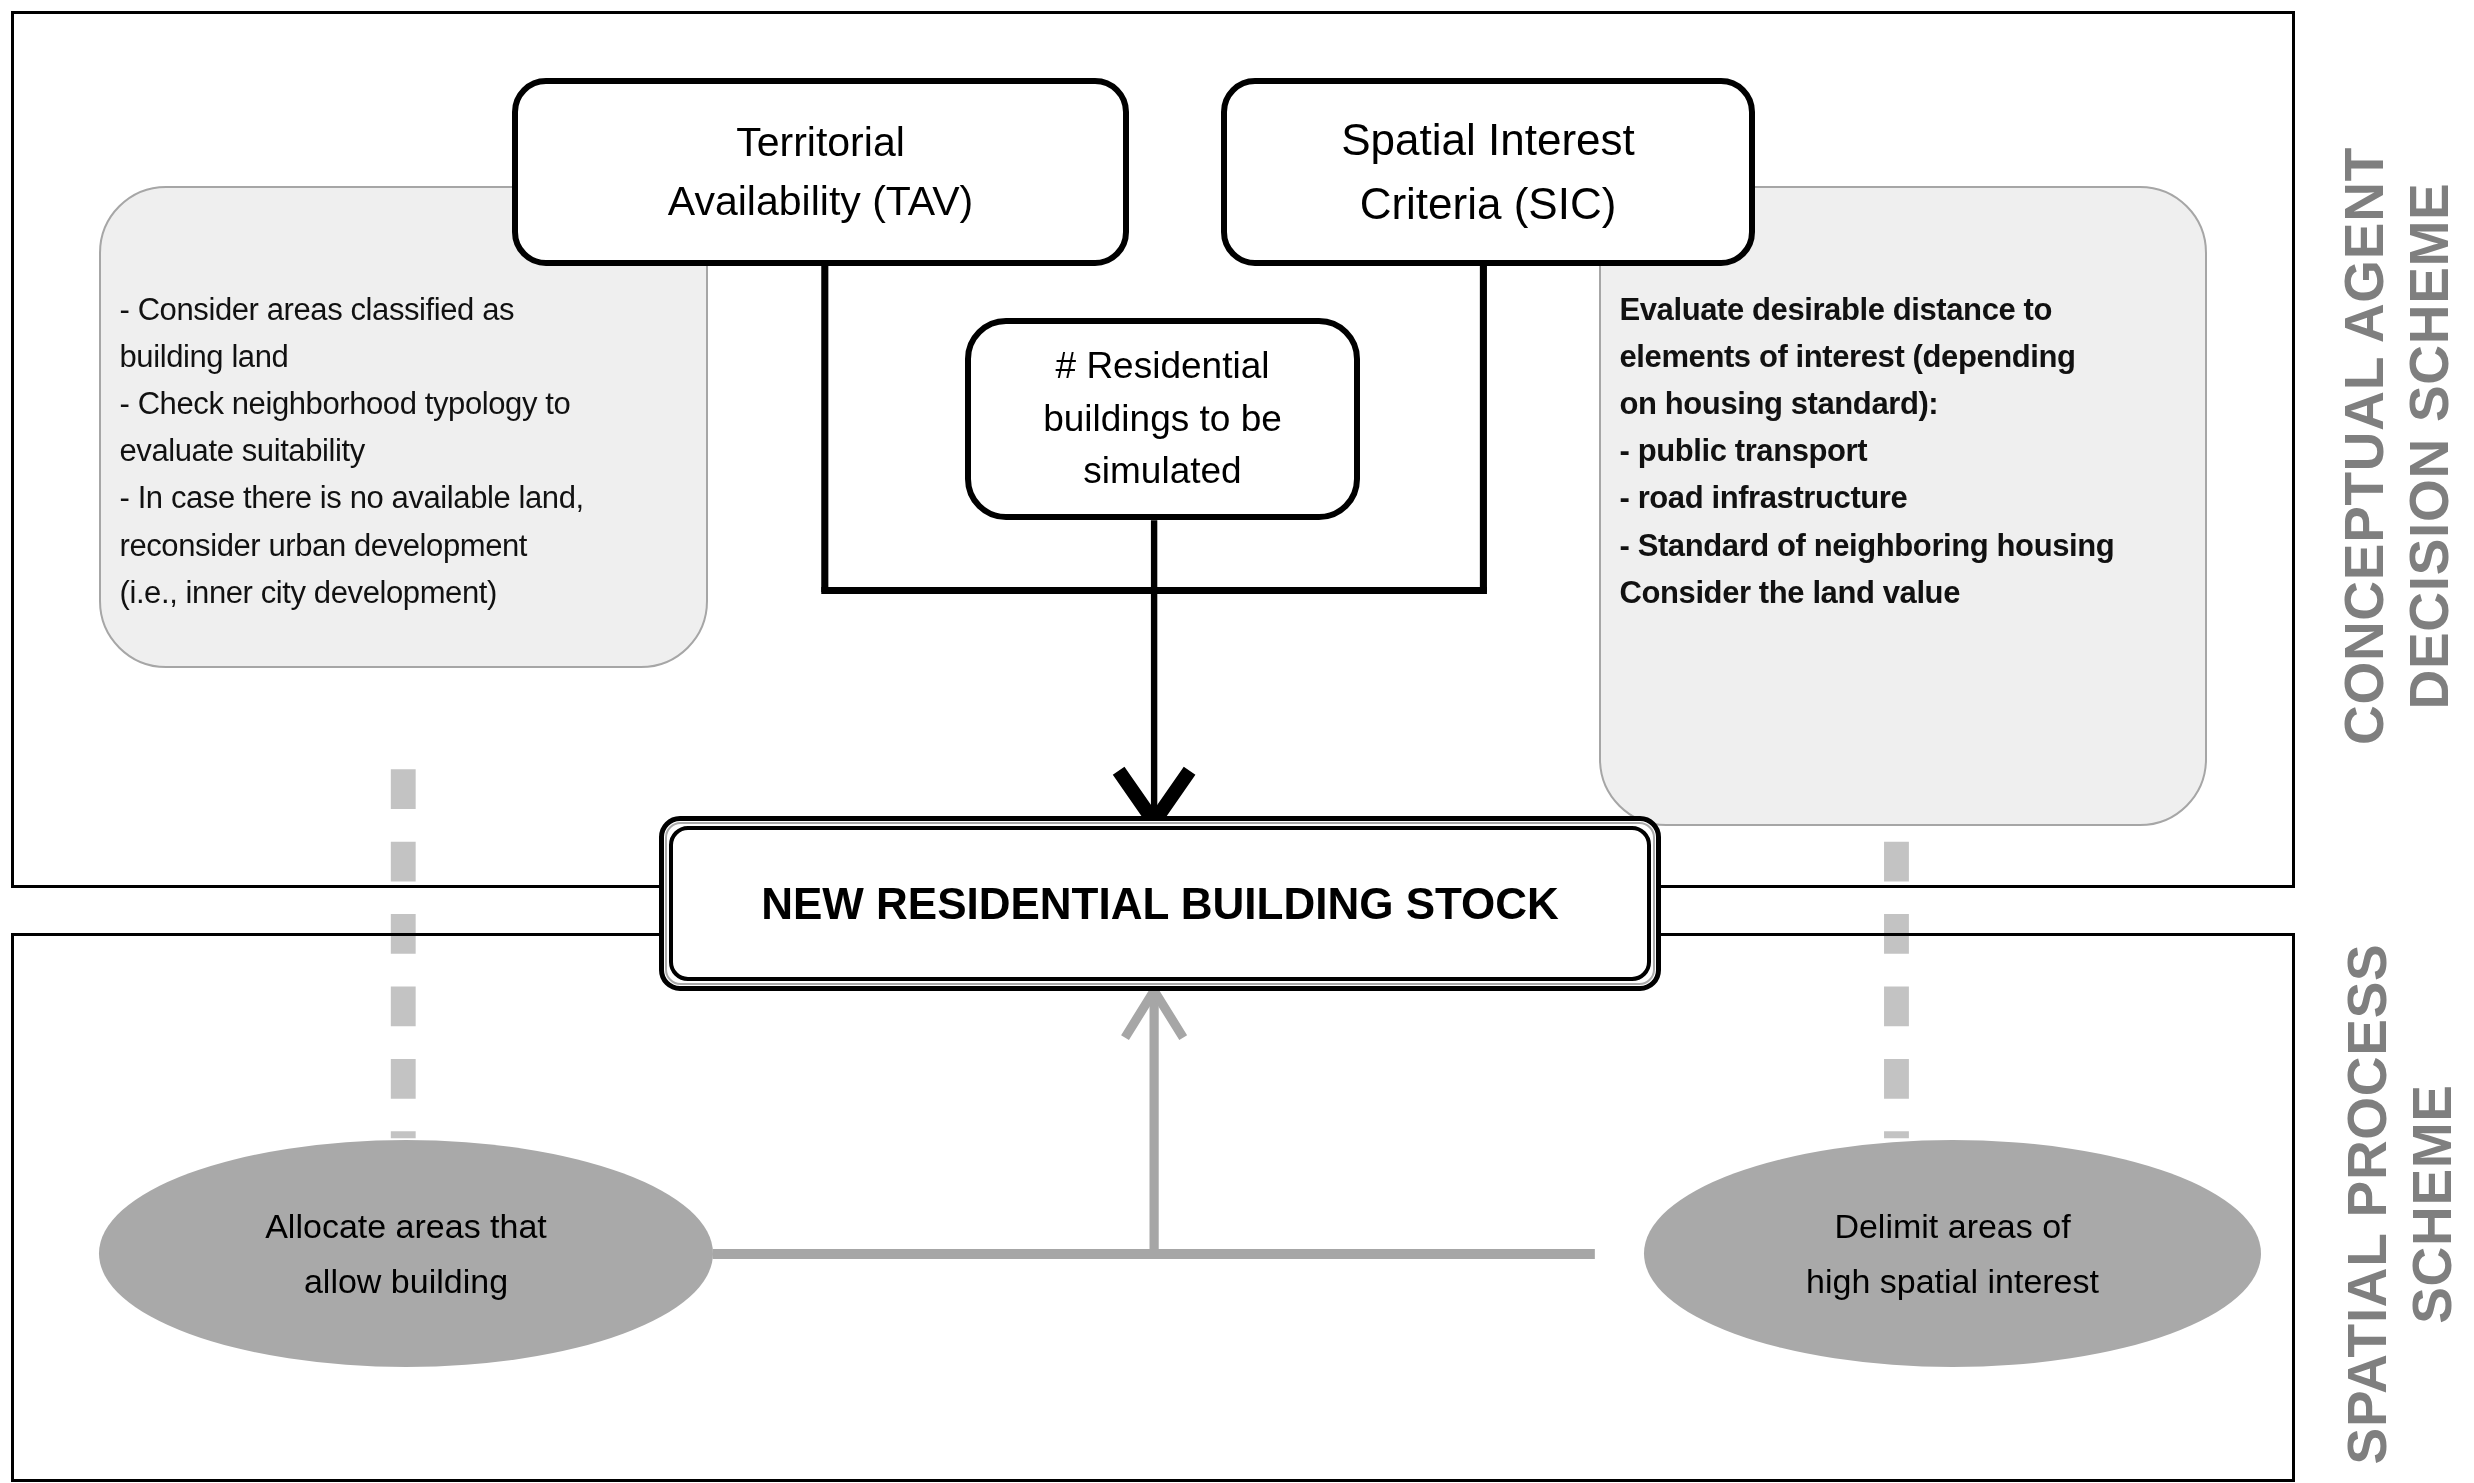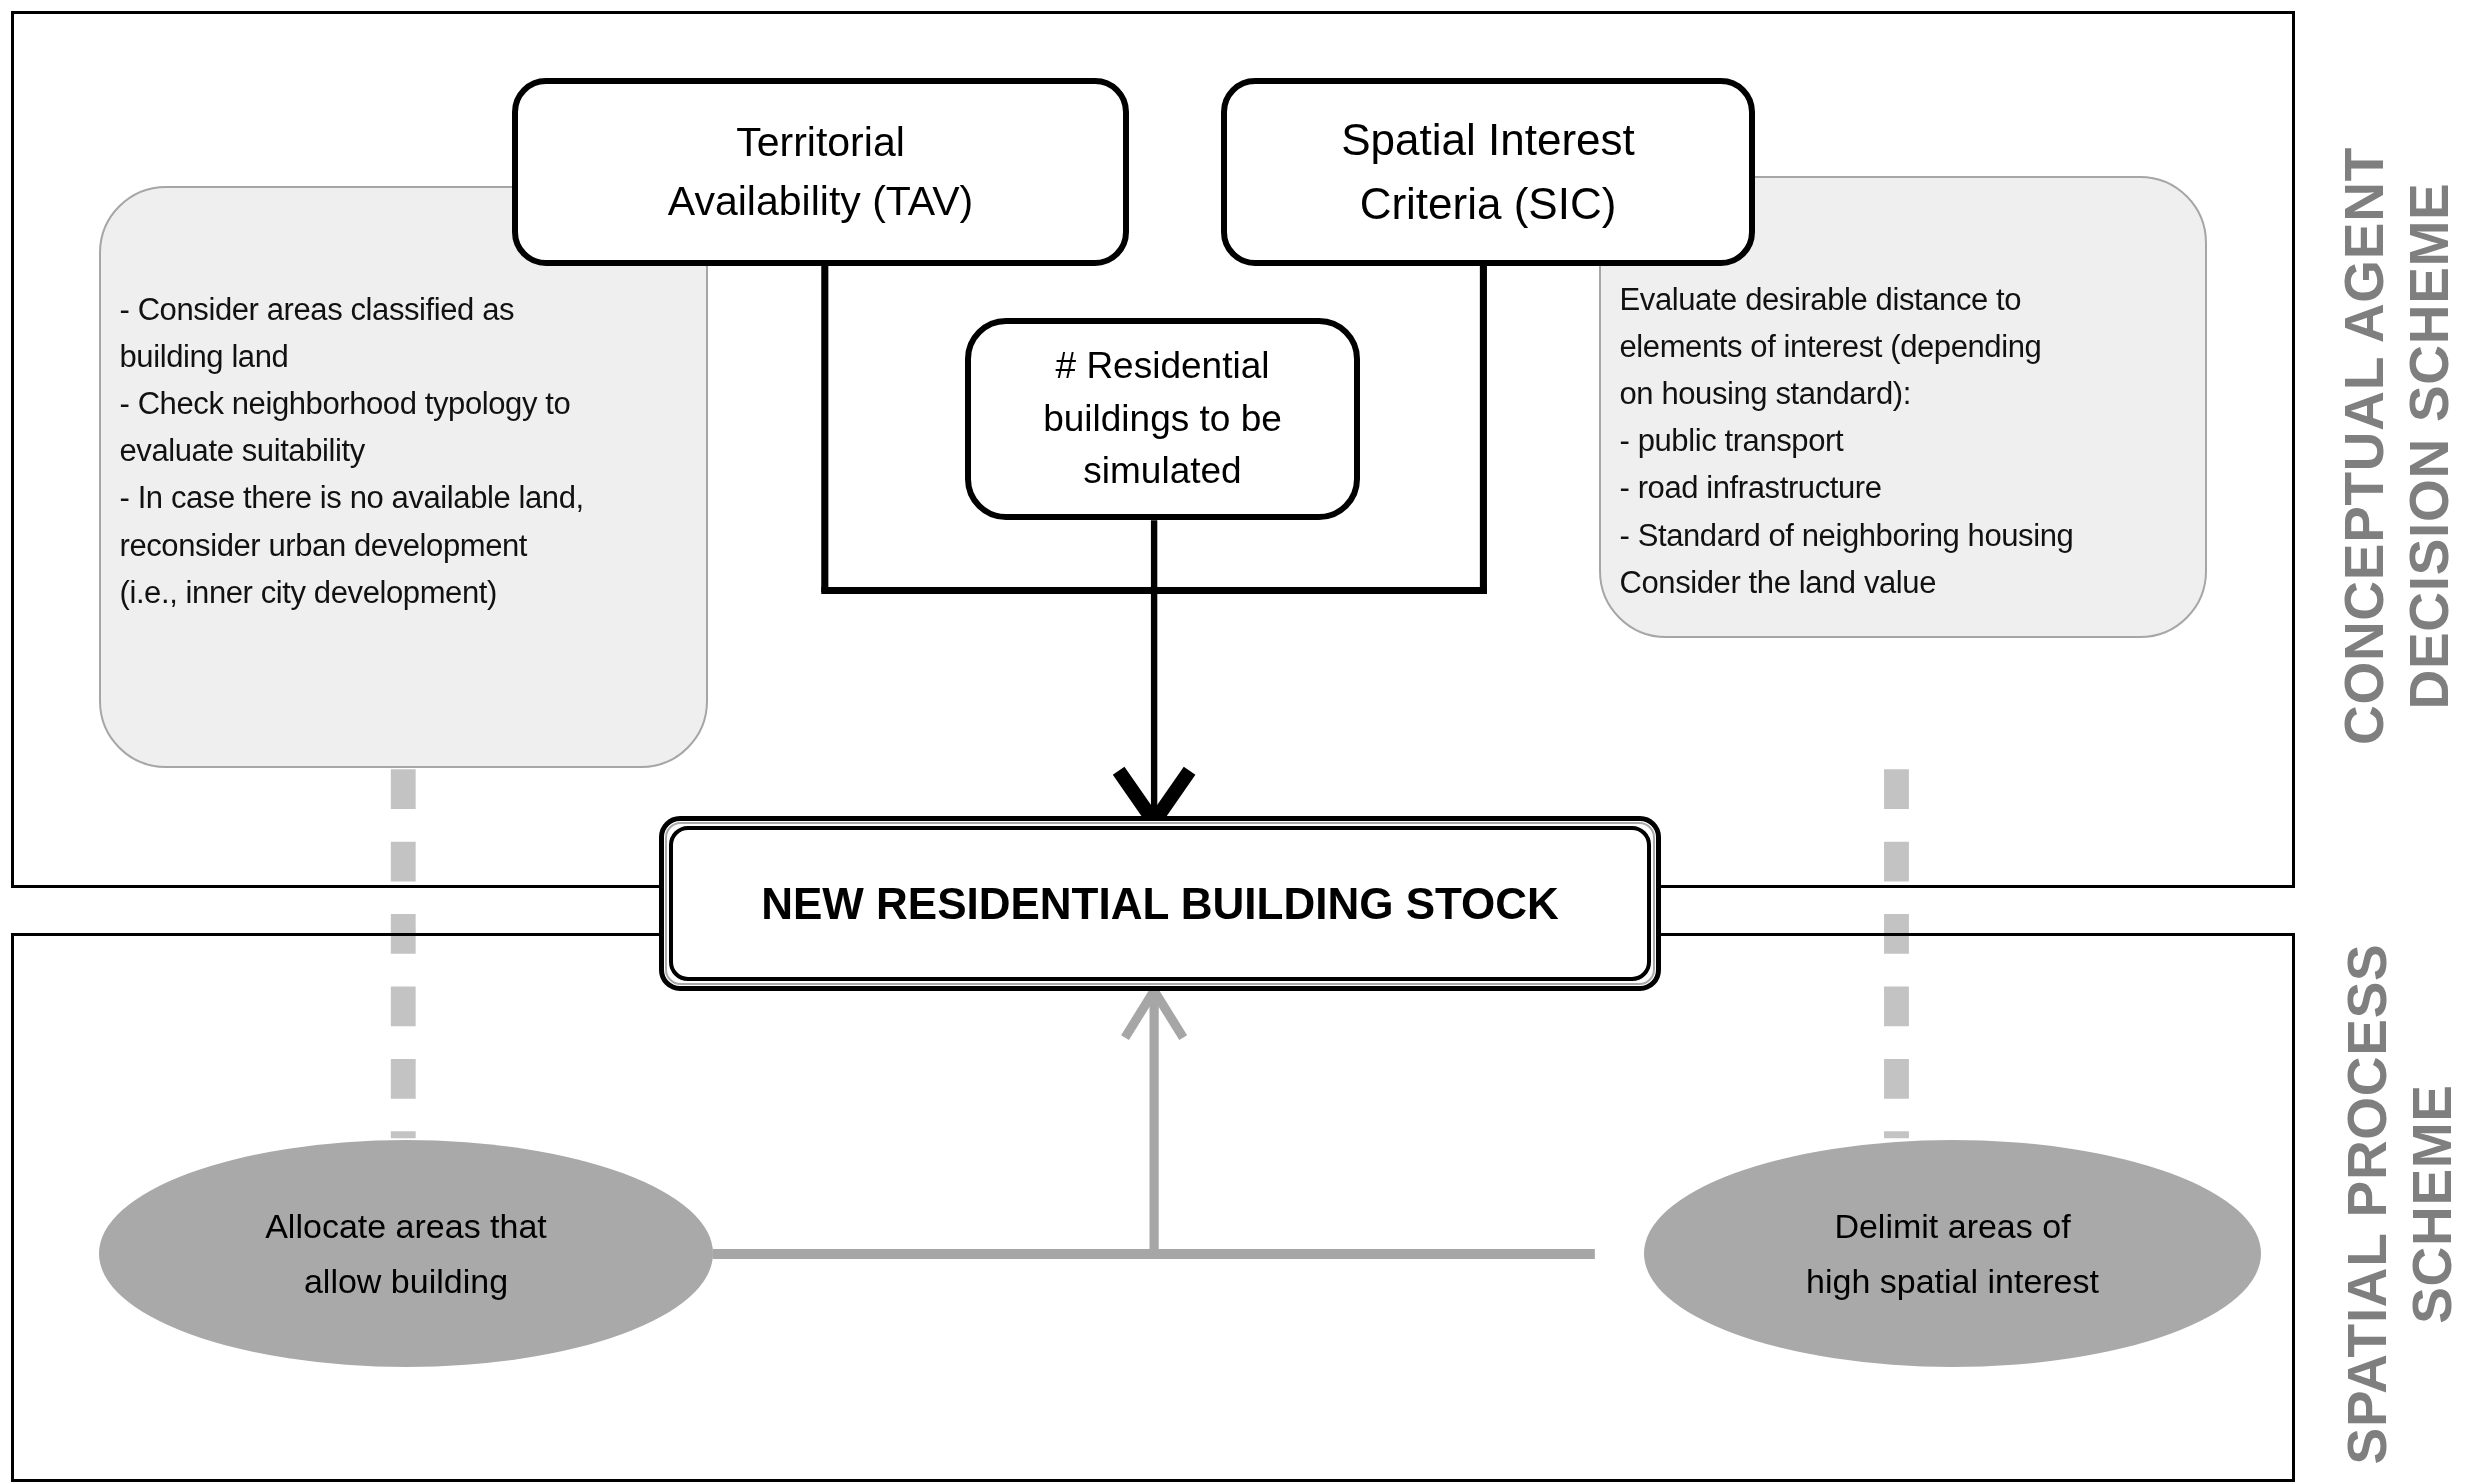--- a/index.html
+++ b/index.html
@@ -41,22 +41,22 @@
   .sic{left:1221px;top:78px;width:534px;height:188px;font-size:44px;line-height:1.45;}
   .res{left:957px;top:318px;width:395px;height:202px;font-size:37px;line-height:1.42;border-radius:41px;margin-left:8px;}
 
   
   .note{
     background:#efefef;border:2.1px solid #a6a6a6;border-radius:67px;
     box-sizing:border-box;color:#111;
     font-size:31px;line-height:1.52;letter-spacing:-0.4px;
     padding:98px 17px 0 18.5px;
   }
-  .note-left{left:99px;top:186px;width:609px;height:582px;}
-  .note-right{left:1599px;top:176px;width:608px;height:462px;}
+  .note-left{left:99px;top:186px;width:609px;height:482px;}
+  .note-right{left:1599px;top:186px;width:608px;height:640px;font-weight:bold;}
 
   
   .result{left:659px;top:816px;width:1002px;height:175px;
     background:#fff;border:5px solid #000;border-radius:21px;box-sizing:border-box;}
   .result-mid{position:absolute;left:1.4px;top:1.4px;right:1.4px;bottom:1.4px;
     border:2.8px solid #a9a9a9;border-radius:15.6px;}
   .result-inner{position:absolute;left:2.1px;top:2.1px;right:2.1px;bottom:2.1px;
     border:4.3px solid #000;border-radius:19px;
     display:flex;align-items:center;justify-content:center;
     text-align:center;font-size:44px;font-weight:bold;color:#000;}

